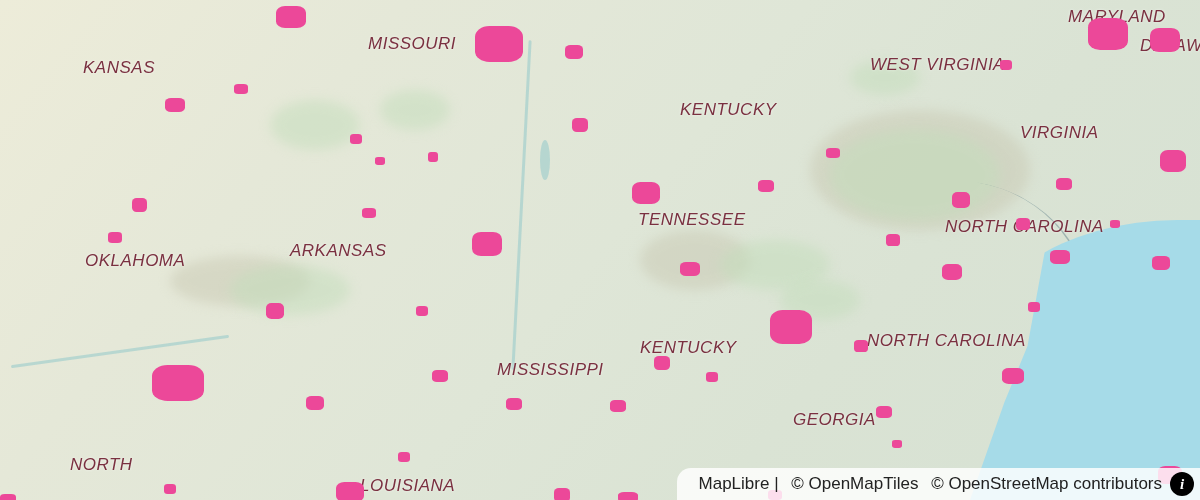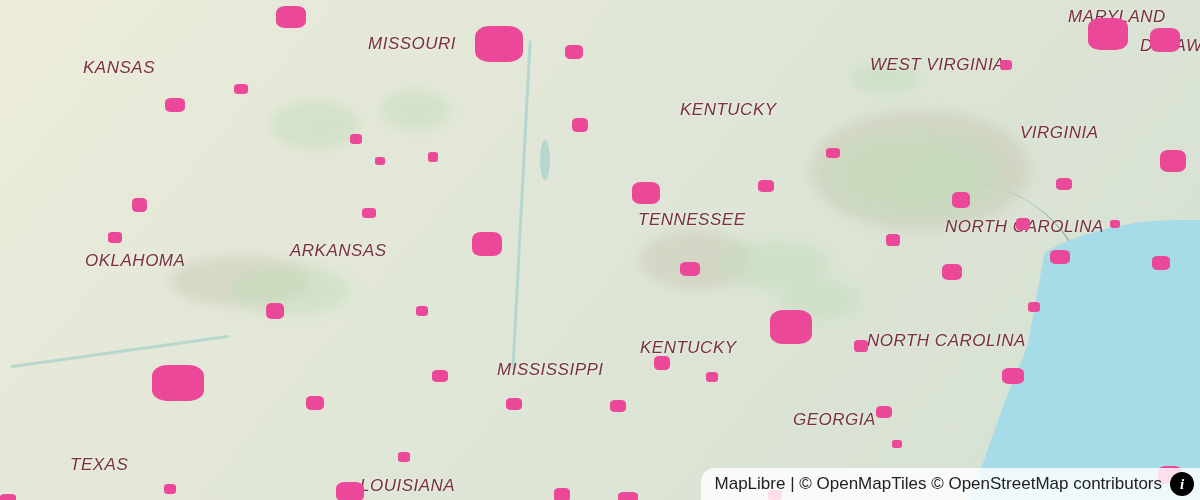--- a/index.html
+++ b/index.html
@@ -7,21 +7,21 @@
     .map-canvas { position: absolute; inset: 0; background: linear-gradient(130deg, #edecd9 0%, #e5e8d8 25%, #dfe6d7 50%, #dae3d4 70%, #d6e1d3 100%); }
     .water { position: absolute; }
     .ocean { right: 0; bottom: 0; width: 230px; height: 280px; background: #a6dbe8; border-top-left-radius: 90% 50%; clip-path: polygon(35% 0, 100% 0, 100% 100%, 0 100%, 15% 65%, 25% 45%); }
     .river { position: absolute; background: #9cc; opacity: .6; border-radius: 3px; }
     .terrain { position: absolute; border-radius: 50%; filter: blur(6px); }
     .terrain.forest { background: #c3ddbb; opacity: .5; }
     .terrain.hill { background: #c9c9b3; opacity: .5; }
     .city { position: absolute; background: #ec4899; border-radius: 30%; }
     .state-label { position: absolute; color: #7a3040; font-style: italic; font-weight: 400; letter-spacing: .5px; text-shadow: 0 0 3px rgba(255,255,255,.65); white-space: nowrap; font-size: 17px; }
     .attribution { position: absolute; right: 0; bottom: 0; display: flex; align-items: center; gap: 8px; background: rgba(255,255,255,.82); padding: 4px 6px 4px 14px; border-top-left-radius: 14px; font-size: 17px; color: #222; }
-    .attr-text a { color: inherit; text-decoration: none; cursor: pointer; }
+    .attr-text a { color: inherit; text-decoration: none; cursor: pointer; margin-left: 8px; }
     .attr-line { white-space: nowrap; }
     .info-btn { width: 24px; height: 24px; border-radius: 50%; background: #000; color: #fff; display: flex; align-items: center; justify-content: center; font-family: Georgia, serif; font-style: italic; font-weight: 700; font-size: 15px; cursor: pointer; border: none; }
     .coastline { position: absolute; right: 120px; bottom: 0; width: 260px; height: 320px; border-right: 3px solid #5a7a86; border-bottom: none; border-radius: 0 50% 0 0 / 0 35% 0 0; opacity: .45; transform: rotate(10deg); }
   </style>
 </head>
 <body>
 
 <div class="map-canvas">
 
   <div id="hills">
@@ -55,21 +55,21 @@
       <div class="state-label" style="left: 680px; top: 100px;">KENTUCKY</div>
       <div class="state-label" style="left: 1020px; top: 123px;">VIRGINIA</div>
       <div class="state-label" style="left: 85px; top: 251px;">OKLAHOMA</div>
       <div class="state-label" style="left: 290px; top: 241px;">ARKANSAS</div>
       <div class="state-label" style="left: 638px; top: 210px;">TENNESSEE</div>
       <div class="state-label" style="left: 945px; top: 217px;">NORTH CAROLINA</div>
       <div class="state-label" style="left: 640px; top: 338px;">KENTUCKY</div>
       <div class="state-label" style="left: 497px; top: 360px;">MISSISSIPPI</div>
       <div class="state-label" style="left: 867px; top: 331px;">NORTH CAROLINA</div>
       <div class="state-label" style="left: 793px; top: 399px; margin-top: 11px;">GEORGIA</div>
-      <div class="state-label" style="left: 70px; top: 455px;">TEXAS</div>
+      <div class="state-label" style="left: 70px; top: 455px;">NORTH</div>
       <div class="state-label" style="left: 360px; top: 476px;">LOUISIANA</div>
     </div>
 
   <div id="cities">
       <div class="city" style="left: 475px; top: 26px; width: 48px; height: 36px;"></div>
       <div class="city" style="left: 276px; top: 6px; width: 30px; height: 22px;"></div>
       <div class="city" style="left: 165px; top: 98px; width: 20px; height: 14px;"></div>
       <div class="city" style="left: 132px; top: 198px; width: 15px; height: 14px;"></div>
       <div class="city" style="left: 108px; top: 232px; width: 14px; height: 11px;"></div>
       <div class="city" style="left: 152px; top: 365px; width: 52px; height: 36px;"></div>

